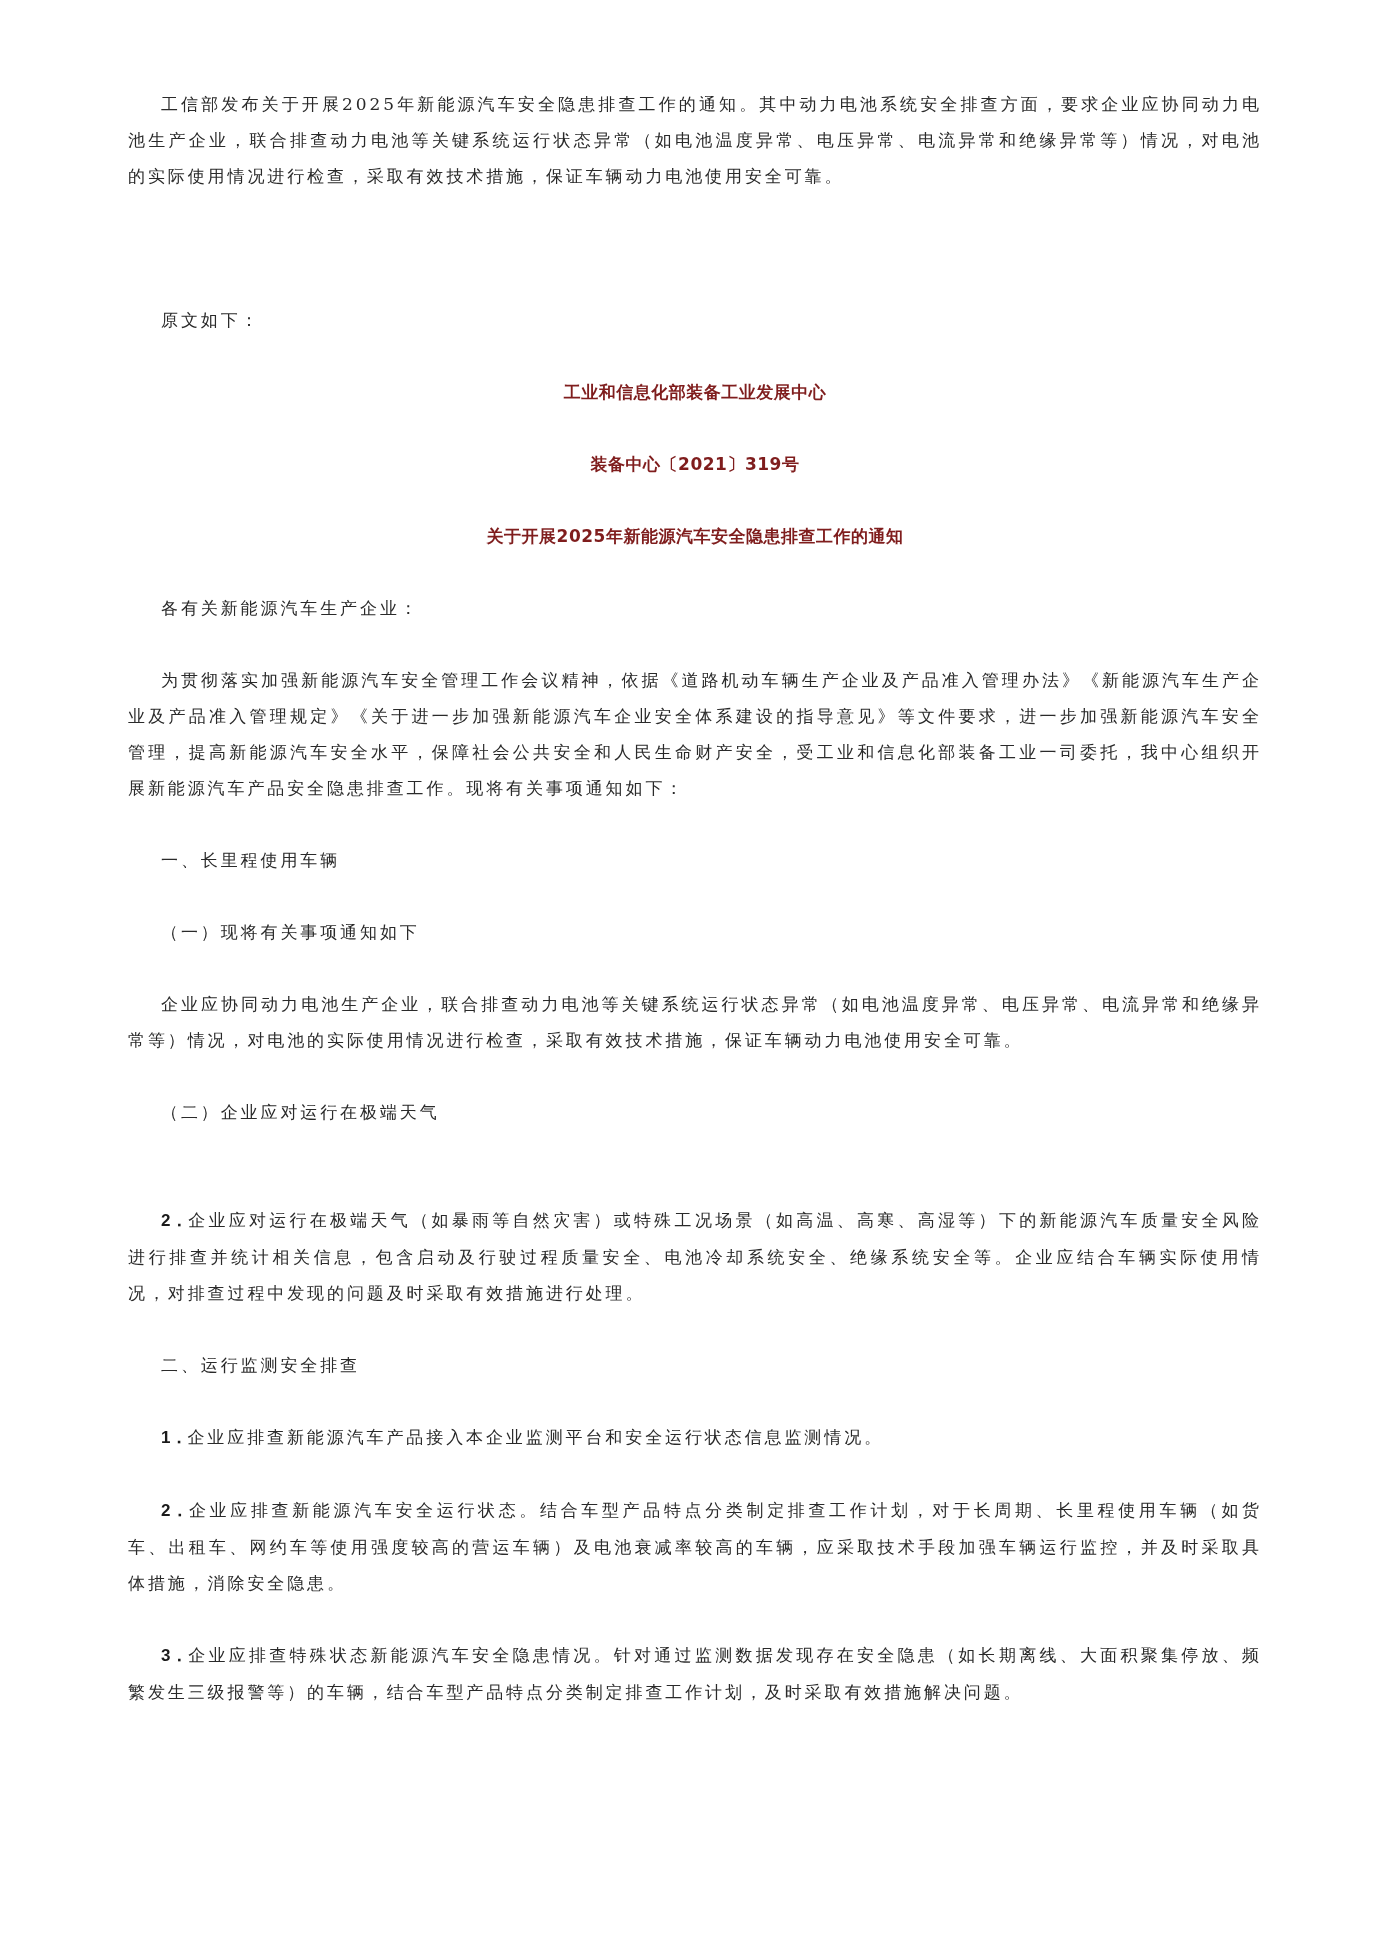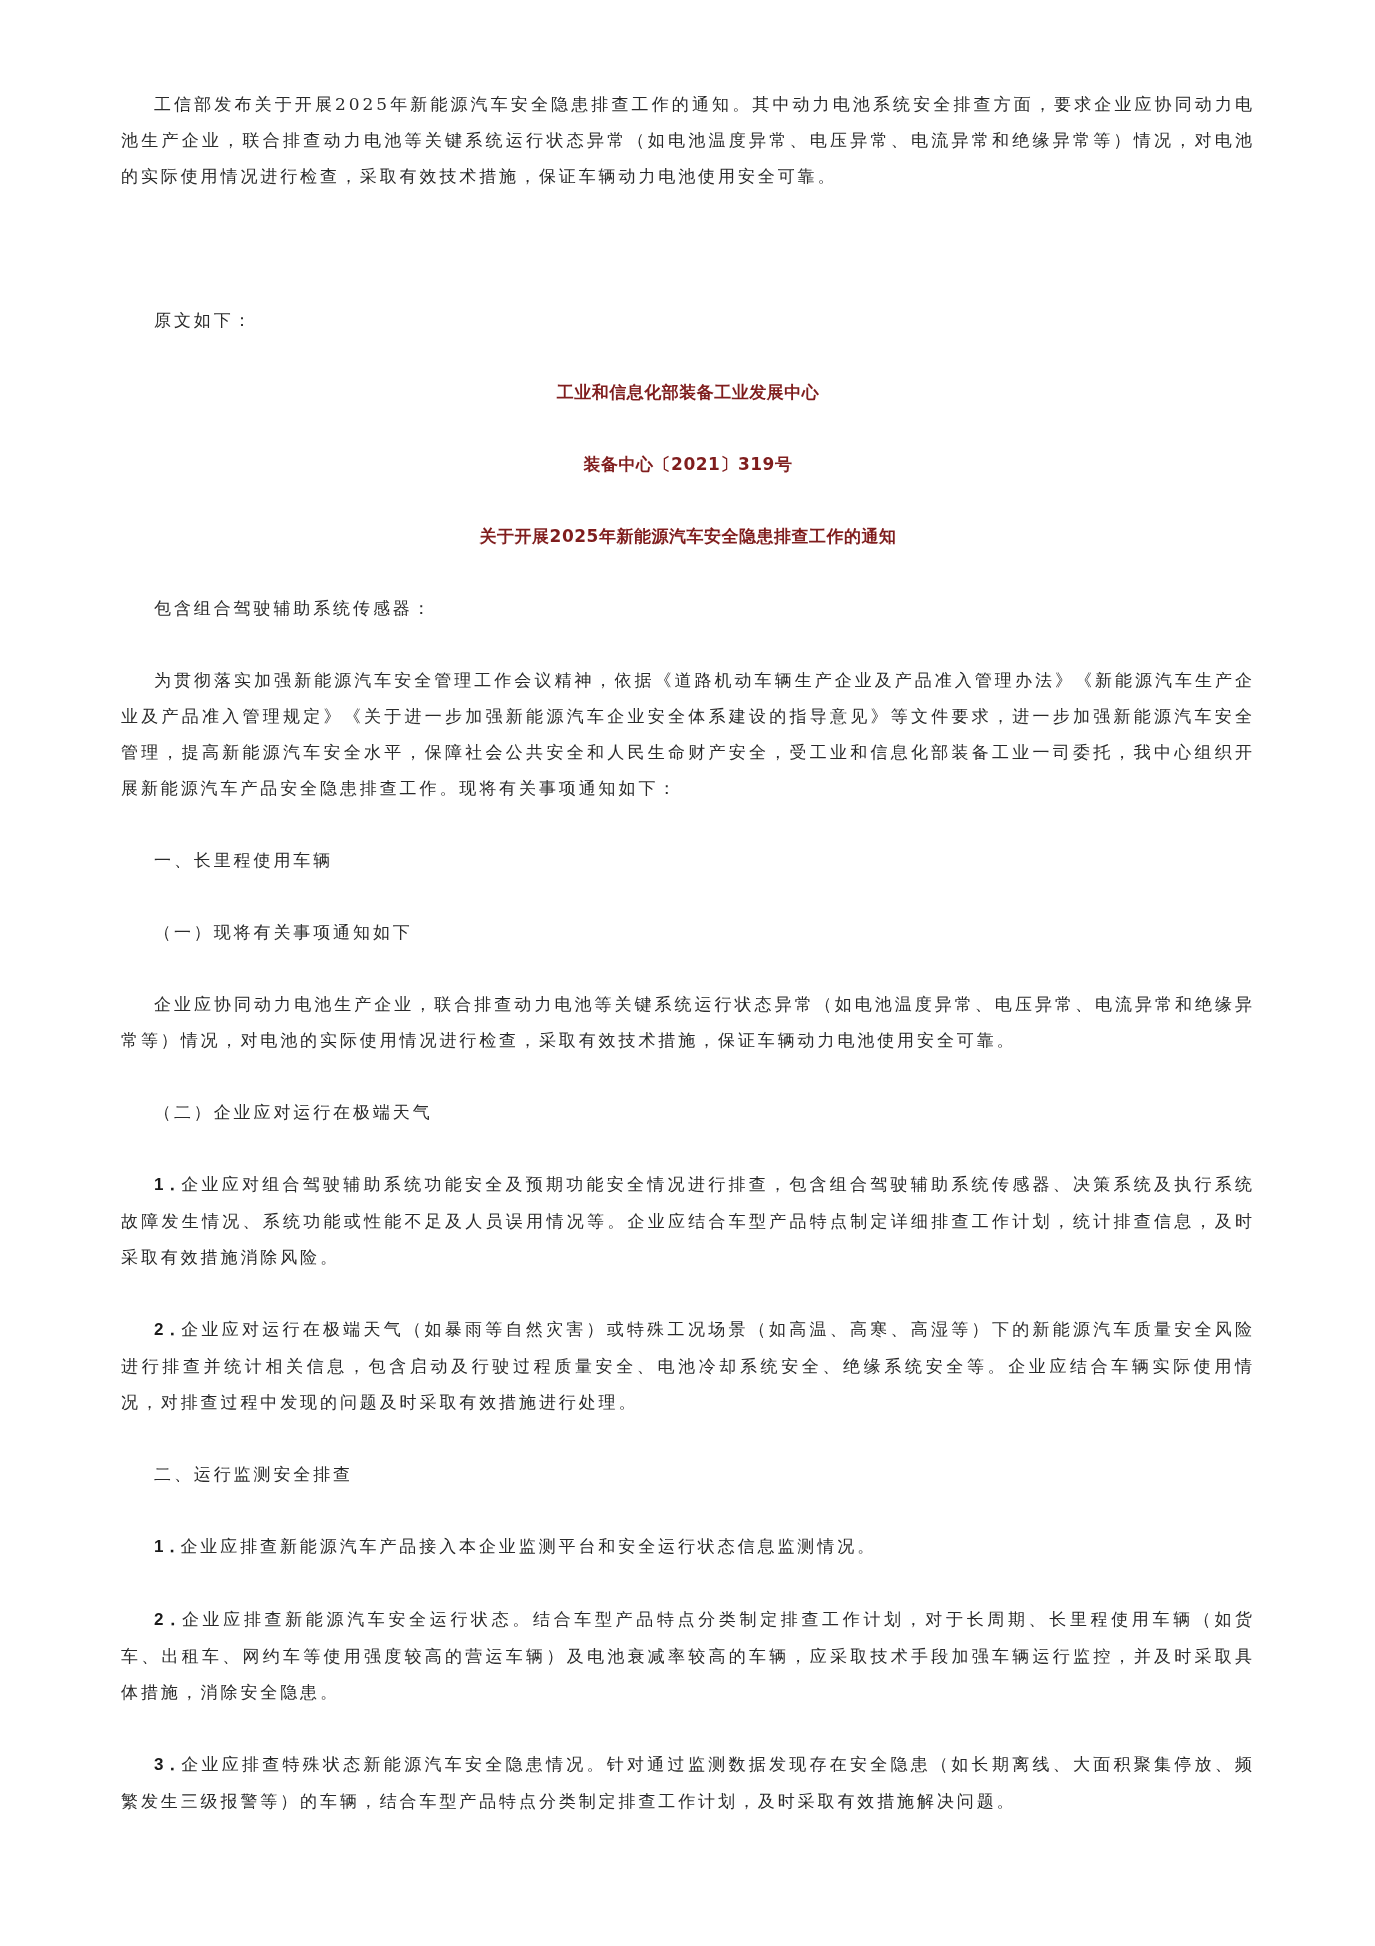--- a/index.html
+++ b/index.html
@@ -6,21 +6,21 @@
   body {
     width: 1375px;
     height: 1946px;
     position: relative;
     overflow: hidden;
     font-family: "DejaVu Serif", "Liberation Serif", serif;
     color: #222222;
   }
   .page {
     position: absolute;
-    left: 121px;
+    left: 128px;
     top: 86px;
     width: 1134px;
   }
   .para {
     margin: 0;
     font-size: 17px;
     line-height: 36px;
     text-align: justify;
     text-justify: inter-character;
     letter-spacing: 2.9px;
@@ -66,21 +66,21 @@
   <div class="gap-h"></div>
 
   <p class="heading">装备中心〔2021〕319号</p>
 
   <div class="gap-h"></div>
 
   <p class="heading">关于开展2025年新能源汽车安全隐患排查工作的通知</p>
 
   <div class="gap1"></div>
 
-  <p class="para">包含组合驾驶辅助系统传感器：</p>
+  <p class="para">各有关新能源汽车生产企业：</p>
 
   <div class="gap1"></div>
 
   <p class="para">为贯彻落实加强新能源汽车安全管理工作会议精神，依据《道路机动车辆生产企业及产品准入管理办法》《新能源汽车生产企业及产品准入管理规定》《关于进一步加强新能源汽车企业安全体系建设的指导意见》等文件要求，进一步加强新能源汽车安全管理，提高新能源汽车安全水平，保障社会公共安全和人民生命财产安全，受工业和信息化部装备工业一司委托，我中心组织开展新能源汽车产品安全隐患排查工作。现将有关事项通知如下：</p>
 
   <div class="gap1"></div>
 
   <p class="para">一、长里程使用车辆</p>
 
   <div class="gap1"></div>
@@ -90,21 +90,20 @@
   <div class="gap1"></div>
 
   <p class="para">企业应协同动力电池生产企业，联合排查动力电池等关键系统运行状态异常（如电池温度异常、电压异常、电流异常和绝缘异常等）情况，对电池的实际使用情况进行检查，采取有效技术措施，保证车辆动力电池使用安全可靠。</p>
 
   <div class="gap1"></div>
 
   <p class="para">（二）企业应对运行在极端天气</p>
 
   <div class="gap1"></div>
 
-  <p class="para"><span class="num">1．</span><span>企业应对组合驾驶辅助系统功能安全及预期功能安全情况进行排查，包含组合驾驶辅助系统传感器、决策系统及执行系统故障发生情况、系统功能或性能不足及人员误用情况等。企业应结合车型产品特点制定详细排查工作计划，统计排查信息，及时采取有效措施消除风险。</span></p>
 
   <div class="gap1"></div>
 
   <p class="para"><span class="num">2．</span><span>企业应对运行在极端天气（如暴雨等自然灾害）或特殊工况场景（如高温、高寒、高湿等）下的新能源汽车质量安全风险进行排查并统计相关信息，包含启动及行驶过程质量安全、电池冷却系统安全、绝缘系统安全等。企业应结合车辆实际使用情况，对排查过程中发现的问题及时采取有效措施进行处理。</span></p>
 
   <div class="gap1"></div>
 
   <p class="para">二、运行监测安全排查</p>
 
   <div class="gap1"></div>

